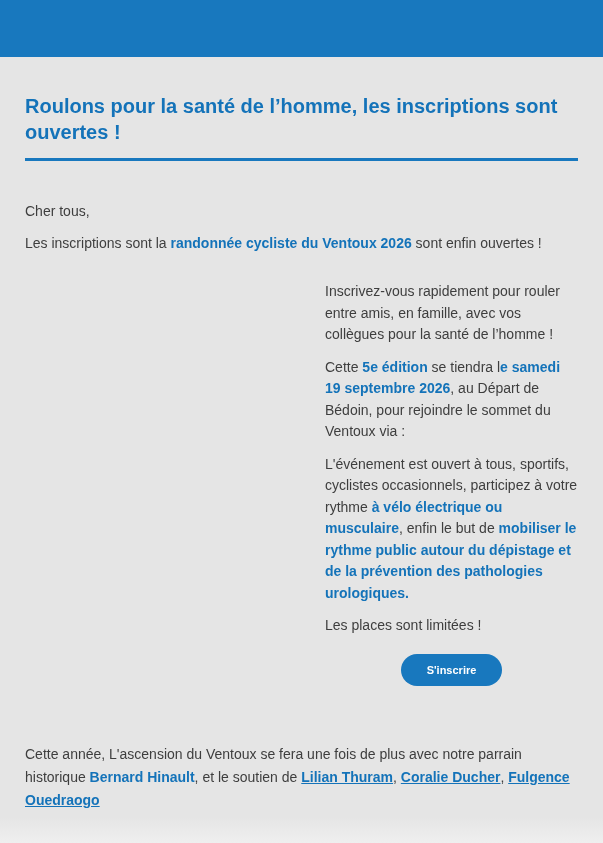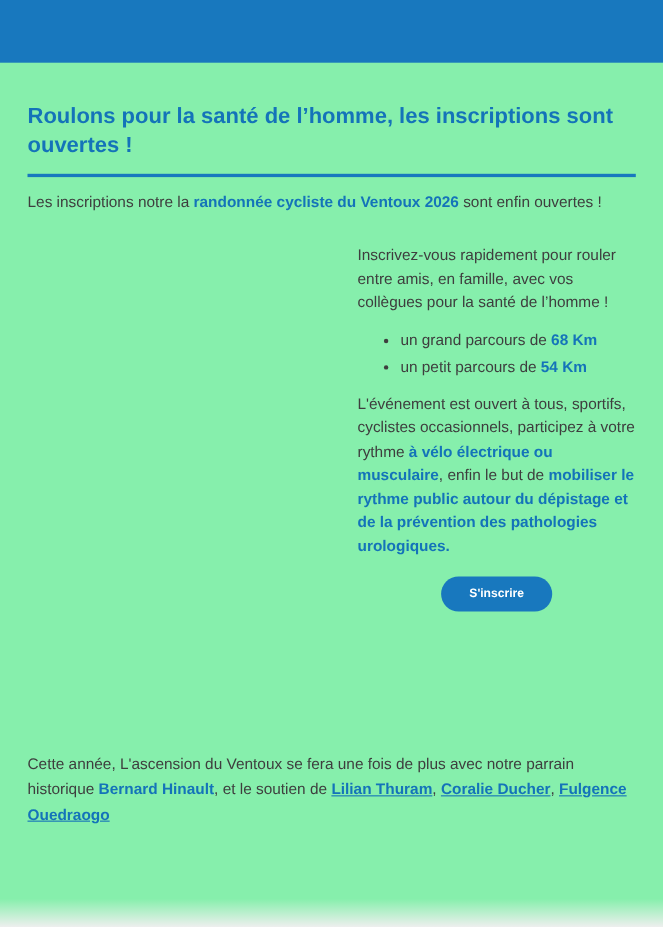--- a/index.html
+++ b/index.html
@@ -1,20 +1,20 @@
 <!DOCTYPE html>
 <html><head>
 <meta charset="utf-8">
 <style>
   * { margin:0; padding:0; box-sizing:border-box; }
   html,body { background:#ffffff; }
   .page {
     position:relative;
     width:603px; height:843px;
-    background:#86efac;
+    background:#e5e5e5;
     overflow:hidden;
     font-family:"Liberation Sans", sans-serif;
     color:#3e3e3e;
   }
   .banner { width:100%; height:57px; background:#1878be; }
   .content { padding:0 25px; }
   .title {
     margin-top:36px;
     color:#1473b9;
     font-size:20px;
@@ -60,41 +60,40 @@
 <div class="page">
 
   <div class="banner"></div>
 
   <div class="content">
 
     <h1 class="title">Roulons pour la santé de l’homme, les inscriptions sont ouvertes&nbsp;!</h1>
 
     <div class="divider"></div>
 
+    <p class="greeting">Cher tous,</p>
 
-    <p class="intro"><span>Les inscriptions notre la </span><span class="hl">randonnée cycliste du Ventoux 2026</span><span> sont enfin ouvertes&nbsp;!</span></p>
+    <p class="intro"><span>Les inscriptions sont la </span><span class="hl">randonnée cycliste du Ventoux 2026</span><span> sont enfin ouvertes&nbsp;!</span></p>
 
     <div class="cols">
 
       <div class="col-left">
         <div class="img-placeholder"></div>
       </div>
 
       <div class="col-right">
 
         <p>Inscrivez-vous rapidement pour rouler entre amis, en famille, avec vos collègues pour la santé de l’homme&nbsp;!</p>
 
+        <p><span>Cette </span><span class="hl">5e édition</span><span> se tiendra l</span><span class="hl">e samedi 19 septembre 2026</span><span>, au Départ de Bédoin, pour rejoindre le sommet du Ventoux via&nbsp;:</span></p>
 
-        <ul>
-          <li><span>un grand parcours de </span><span class="hl">68 Km</span></li>
-          <li><span>un petit parcours de </span><span class="hl">54 Km</span></li>
-        </ul>
 
         <p><span>L'événement est ouvert à tous, sportifs, cyclistes occasionnels, participez à votre rythme </span><span class="hl">à vélo électrique ou musculaire</span><span>, enfin le but de </span><span class="hl">mobiliser le rythme public autour du dépistage et de la prévention des pathologies urologiques.</span></p>
 
+        <p>Les places sont limitées&nbsp;!</p>
 
         <div class="cta-row">
           <button class="cta-button">S'inscrire</button>
         </div>
 
       </div>
     </div>
 
     <p class="footer-para"><span>Cette année, L'ascension du Ventoux se fera une fois de plus avec notre parrain historique </span><span class="patron">Bernard Hinault</span><span>, et le soutien de </span><a href="#">Lilian Thuram</a><span>, </span><a href="#">Coralie Ducher</a><span>, </span><a href="#">Fulgence Ouedraogo</a></p>
 

